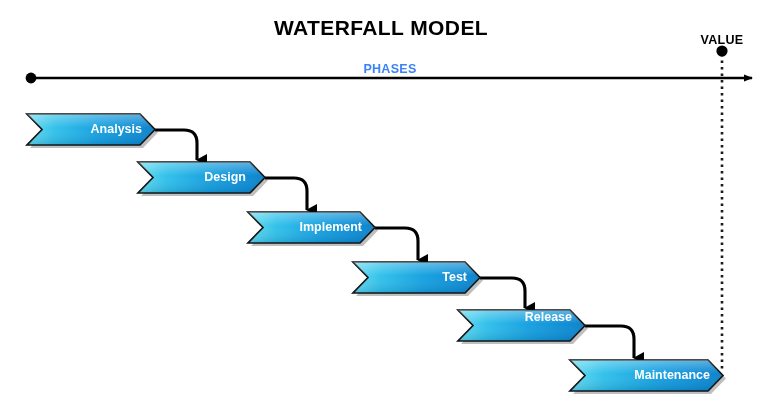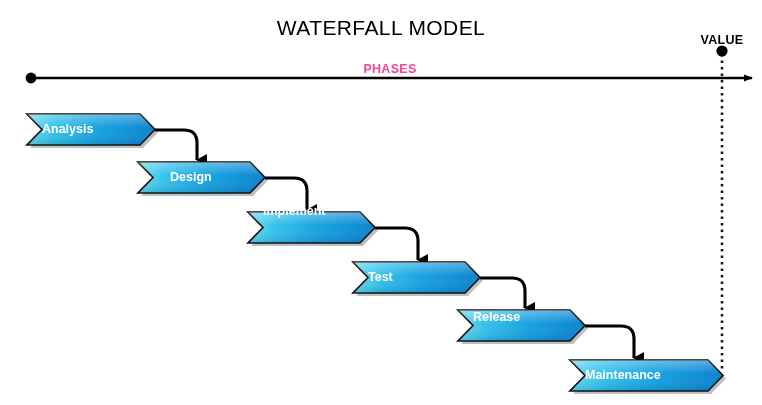--- a/index.html
+++ b/index.html
@@ -22,35 +22,35 @@
     height: 405px;
   }
   .diagram-title {
     position: absolute;
     left: 0;
     top: 16px;
     width: 762px;
     text-align: center;
     font-family: "Liberation Sans", sans-serif;
     font-size: 21px;
-    font-weight: normal;
+    font-weight: bold;
     color: #000000;
     letter-spacing: 0.4px;
     white-space: nowrap;
   }
   .axis-label-phases {
     position: absolute;
     left: 318px;
     top: 62px;
     width: 144px;
     text-align: center;
     font-family: "Liberation Sans", sans-serif;
     font-size: 12.5px;
     font-weight: bold;
-    color: #ec4899;
+    color: #3b82f6;
     letter-spacing: 0.3px;
   }
   .axis-label-value {
     position: absolute;
     left: 672px;
     top: 33px;
     width: 100px;
     text-align: center;
     font-family: "Liberation Sans", sans-serif;
     font-size: 12.5px;
@@ -58,21 +58,21 @@
     color: #000000;
     letter-spacing: 0.3px;
   }
   .phase-label {
     position: absolute;
     font-family: "Liberation Sans", sans-serif;
     font-size: 12.5px;
     font-weight: bold;
     color: #ffffff;
     white-space: nowrap;
-    text-align: left;
+    text-align: right;
     line-height: 31px;
     pointer-events: none;
   }
 </style>
 </head>
 <body>
 
 <div>
 
   <div class="diagram-title">WATERFALL MODEL</div>
@@ -150,20 +150,20 @@
         <g>
           <path d="M 573 363 L 711 363 L 726 378.5 L 711 394 L 573 394 L 588 378.5 Z" fill="rgba(60,60,60,0.33)"></path>
           <path d="M 570 360 L 708 360 L 723 375.5 L 708 391 L 570 391 L 585 375.5 Z" fill="url(#chevGrad)" stroke="#111111" stroke-width="1.7" stroke-linejoin="miter"></path>
           <path d="M 570 360 L 708 360 L 723 375.5 L 708 391 L 570 391 L 585 375.5 Z" fill="url(#chevGradV)" stroke="none"></path>
         </g>
       </g>
   </svg>
 
   <div id="label-layer">
       <div class="phase-label" style="left: 42px; top: 114px; width: 100px; height: 31px; line-height: 31px;">Analysis</div>
-      <div class="phase-label" style="left: 170px; top: 162px; width: 99px; height: 27px; line-height: 31px;">Design</div>
-      <div class="phase-label" style="left: 263px; top: 196px; width: 99px; height: 31px; line-height: 31px;">Implement</div>
+      <div class="phase-label" style="left: 147px; top: 162px; width: 99px; height: 27px; line-height: 31px;">Design</div>
+      <div class="phase-label" style="left: 263px; top: 212px; width: 99px; height: 31px; line-height: 31px;">Implement</div>
       <div class="phase-label" style="left: 368px; top: 262px; width: 99px; height: 28px; line-height: 31px;">Test</div>
       <div class="phase-label" style="left: 473px; top: 302px; width: 99px; height: 31px; line-height: 31px;">Release</div>
       <div class="phase-label" style="left: 585px; top: 360px; width: 125px; height: 32px; line-height: 31px;">Maintenance</div>
     </div>
 
 </div>
 
 </body></html>

